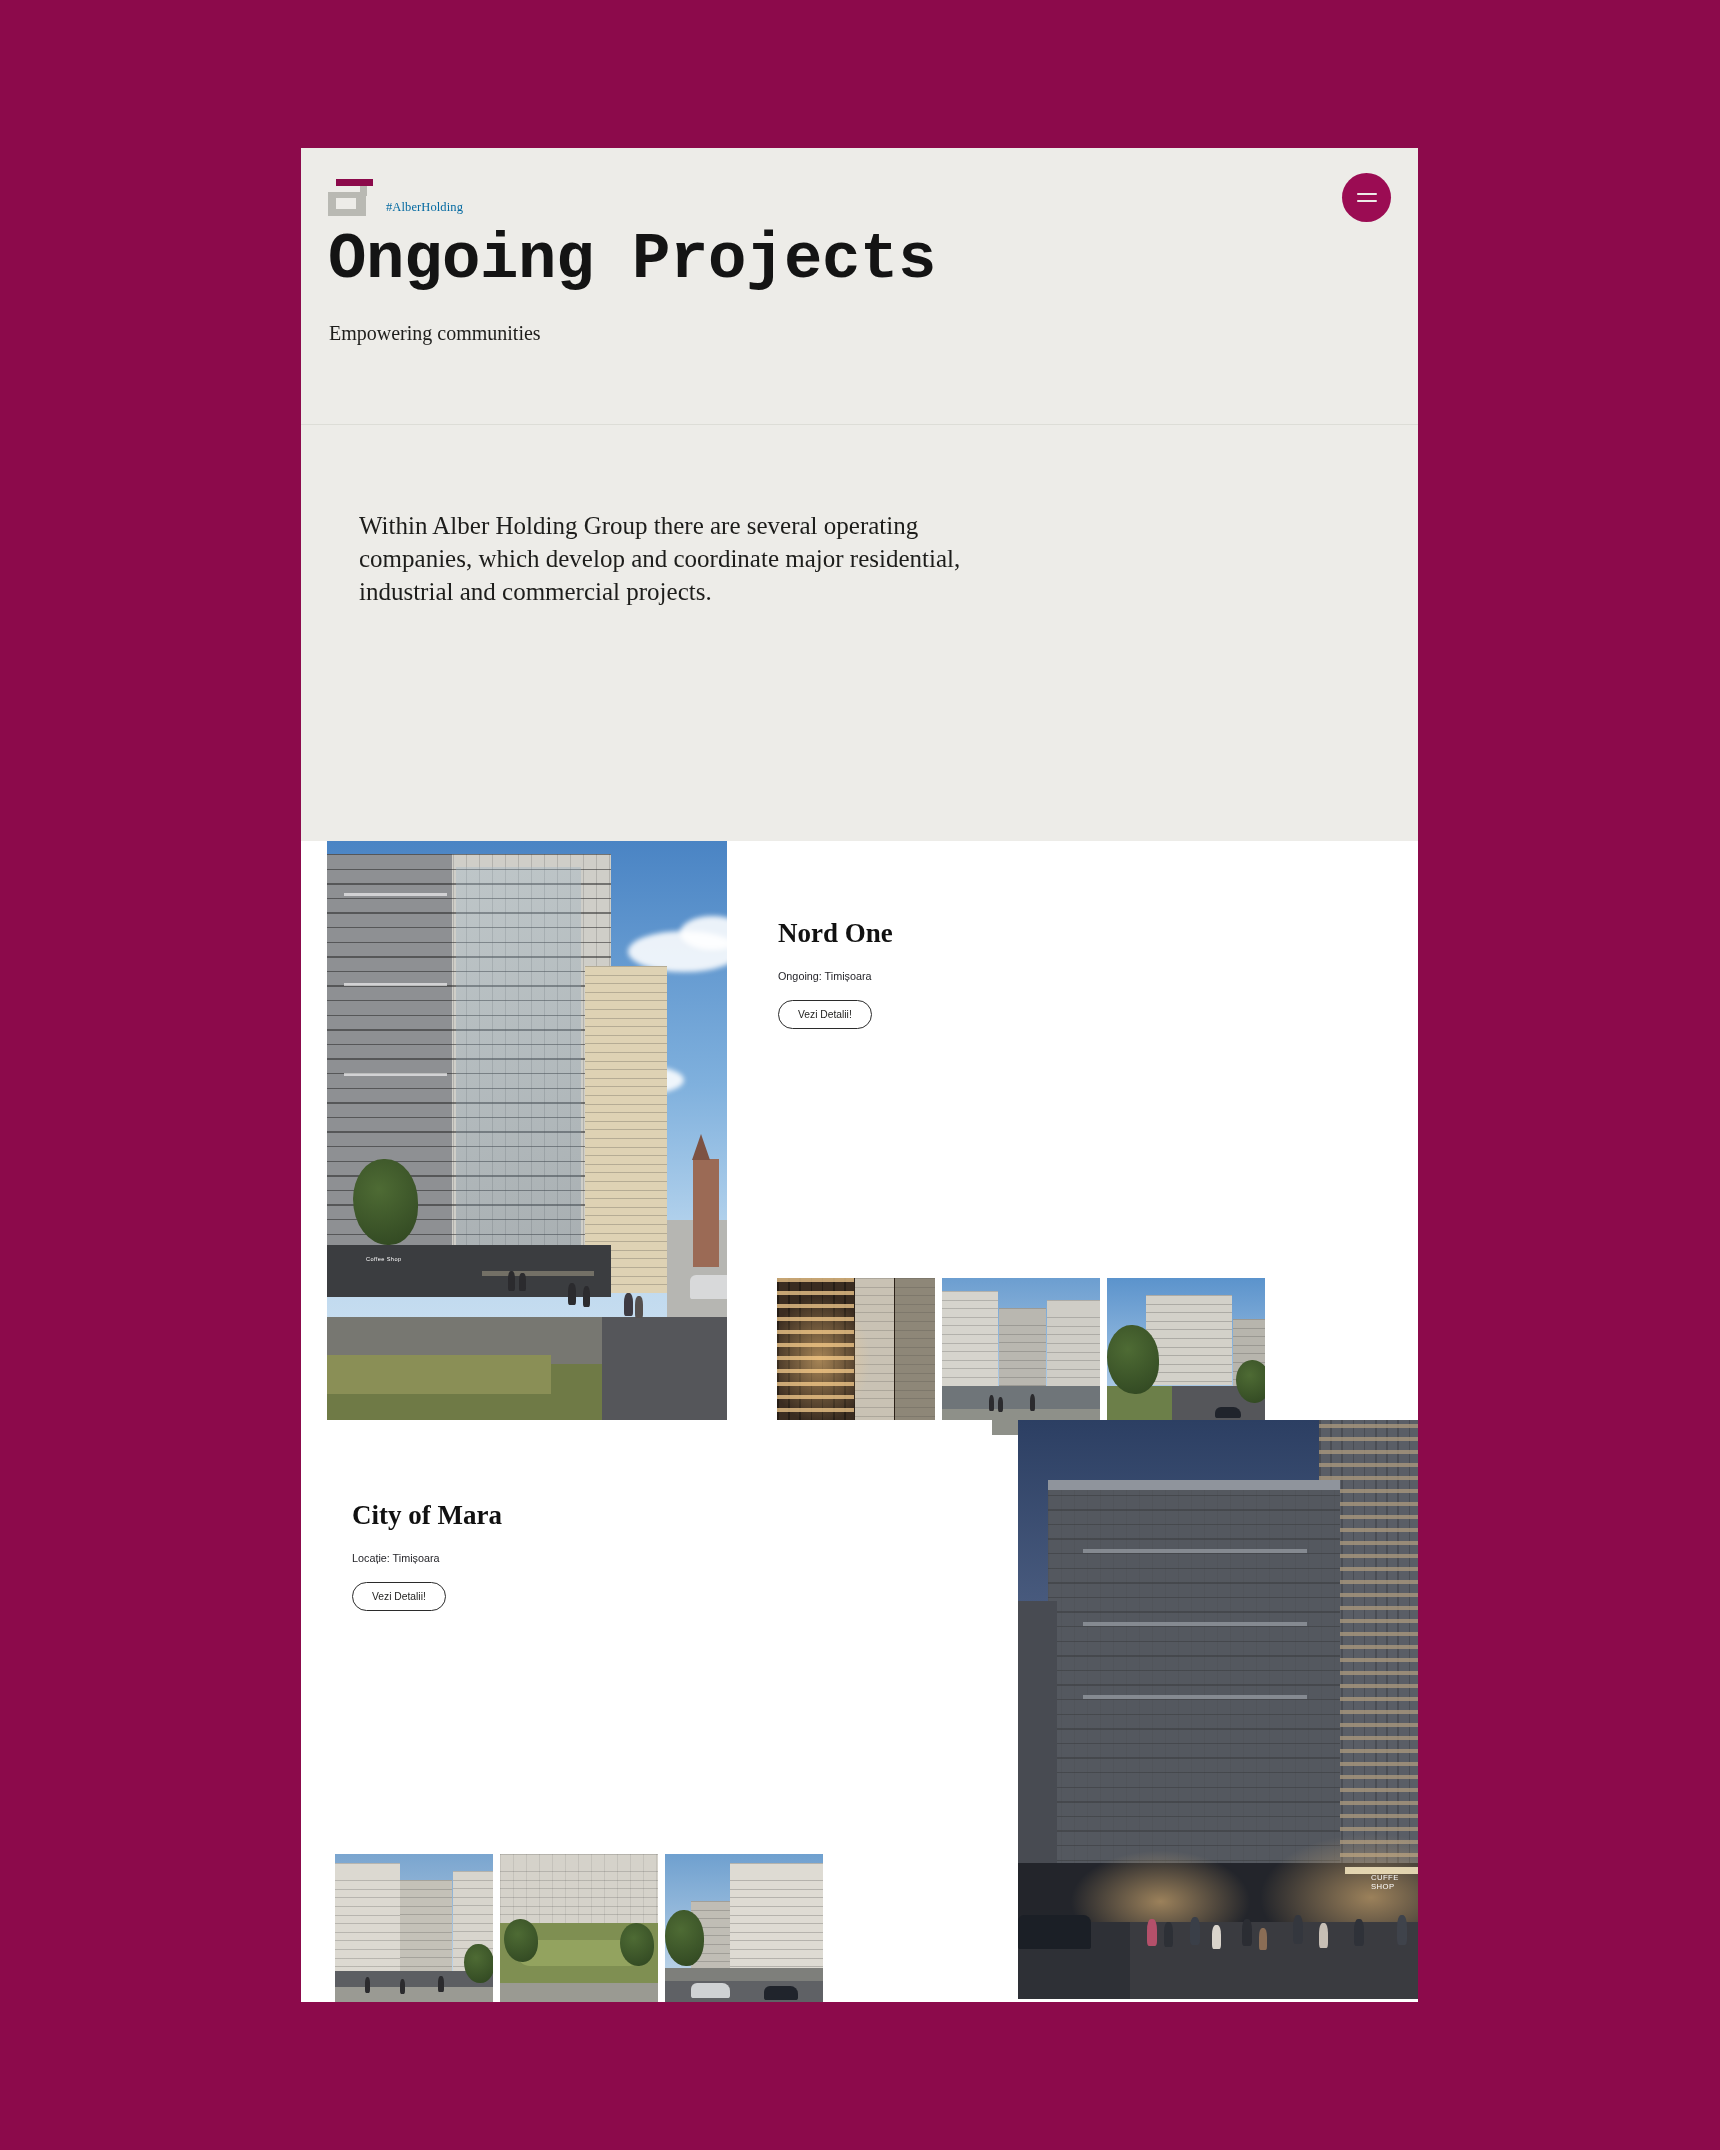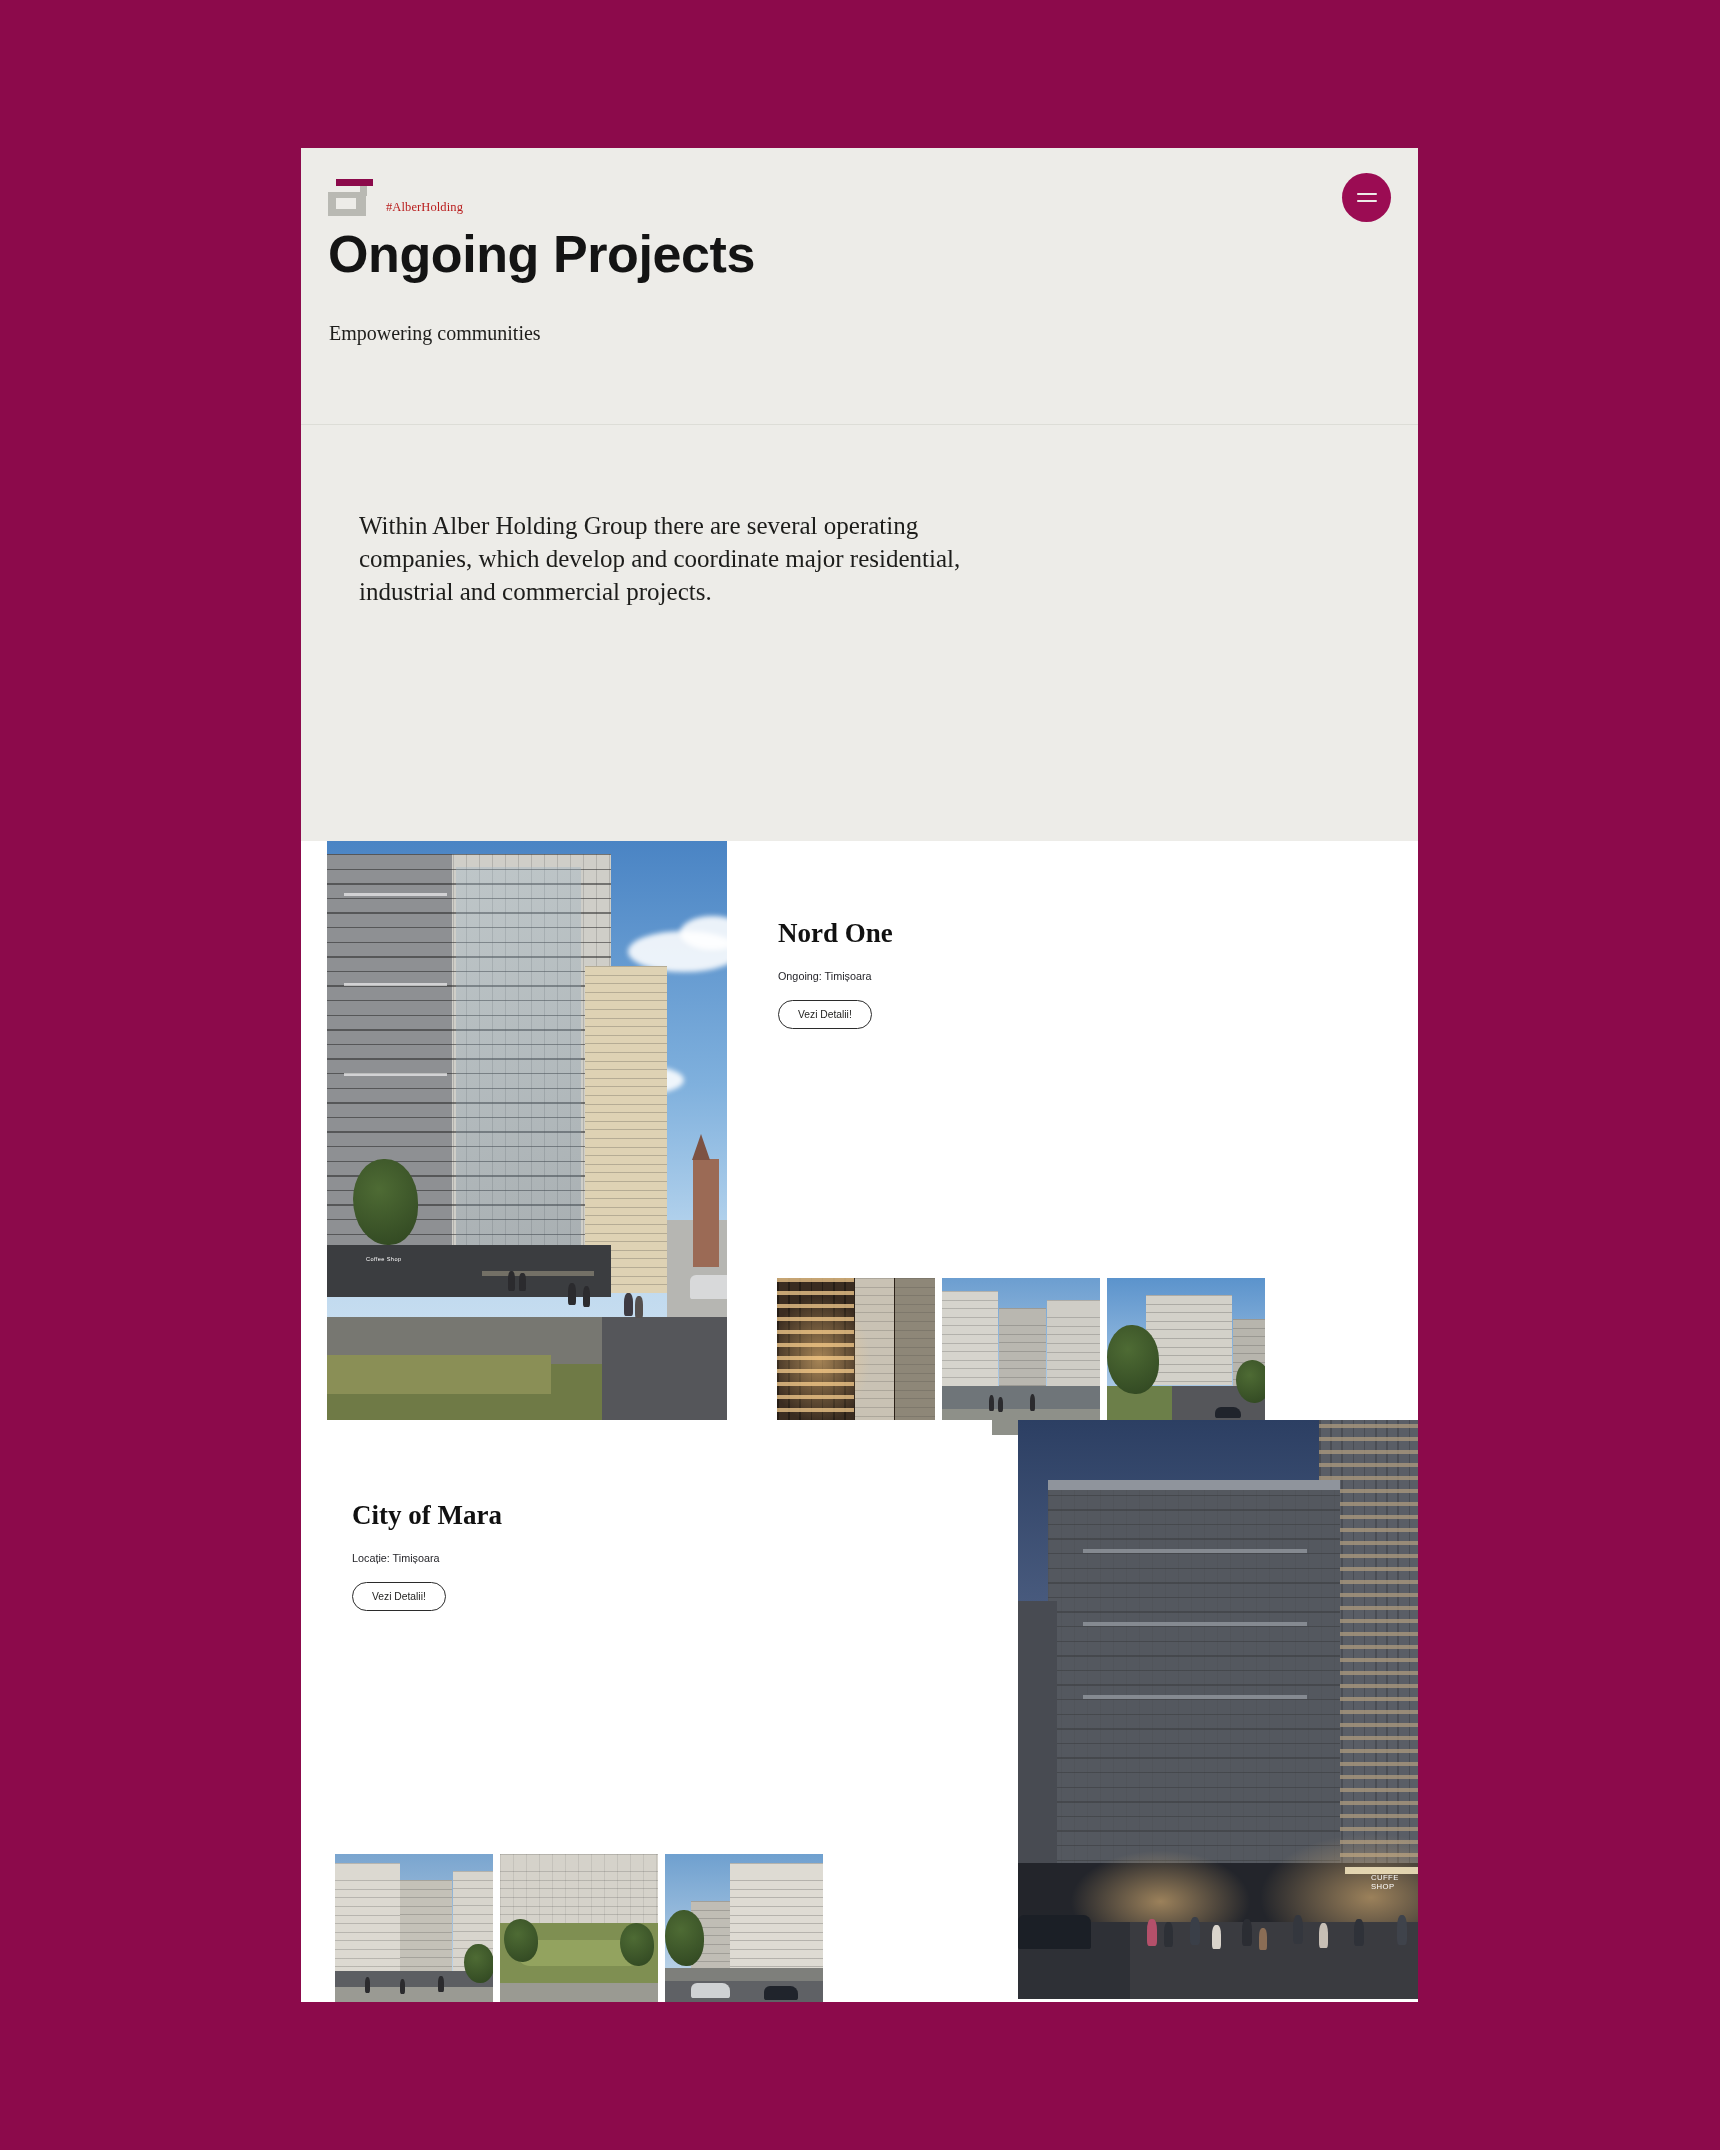--- a/index.html
+++ b/index.html
@@ -74,21 +74,21 @@
     content: "";
     position: absolute;
     right: -0.9px; top: -6px;
     width: 6.9px; height: 9.5px;
     background: #b9b9b3;
   }
 
   .hashtag {
     font-family: "Liberation Serif", serif;
     font-size: 12.5px;
-    color: #b91c1c;
+    color: #0369a1;
     letter-spacing: 0.1px;
     padding-bottom: 3.4px;
   }
 
   .menu-button {
     position: absolute;
     right: 27px;
     top: 25px;
     width: 49px;
     height: 49px;
@@ -107,22 +107,22 @@
     width: 20px;
     height: 1.7px;
     border-radius: 0.9px;
     background: #EDECE8;
   }
 
   .hero-title {
     position: absolute;
     left: 27px;
     top: 80px;
-    font-family: Liberation Sans, sans-serif;
-    font-size: 52px;
+    font-family: Liberation Mono, monospace;
+    font-size: 64px;
     line-height: 1;
     color: #141414;
     letter-spacing: -0.4px;
   }
 
   .hero-sub {
     position: absolute;
     left: 28px;
     top: 174px;
     font-family: "Liberation Serif", serif;

